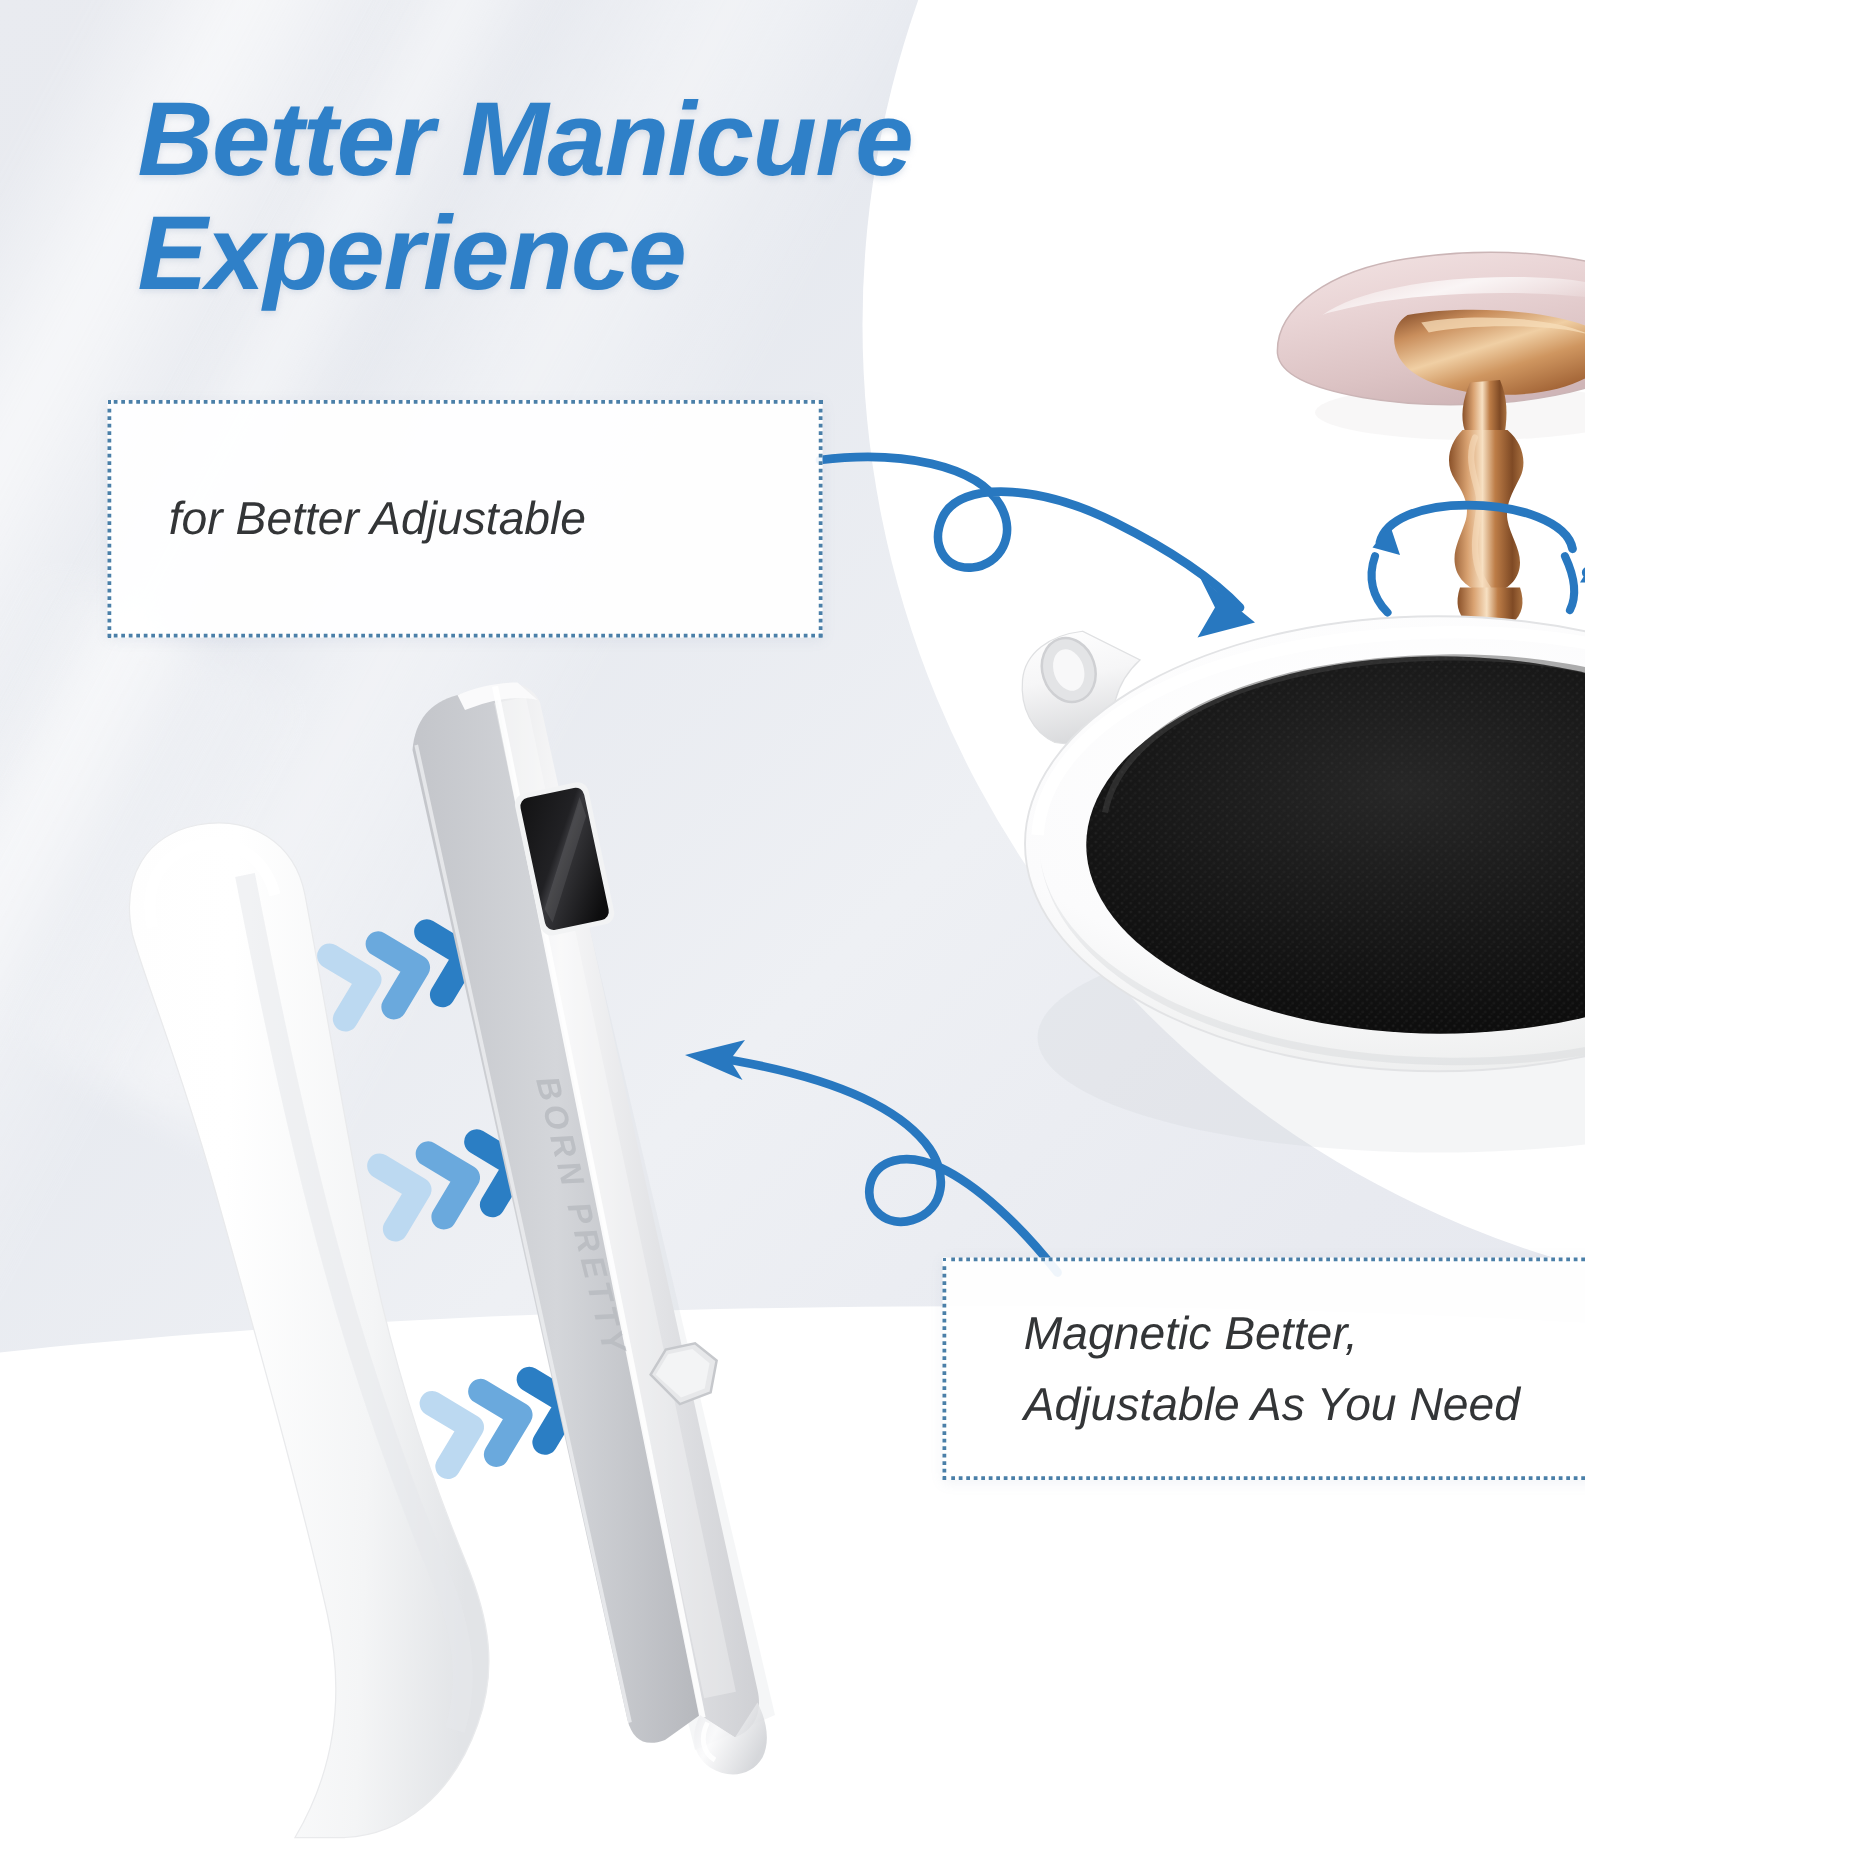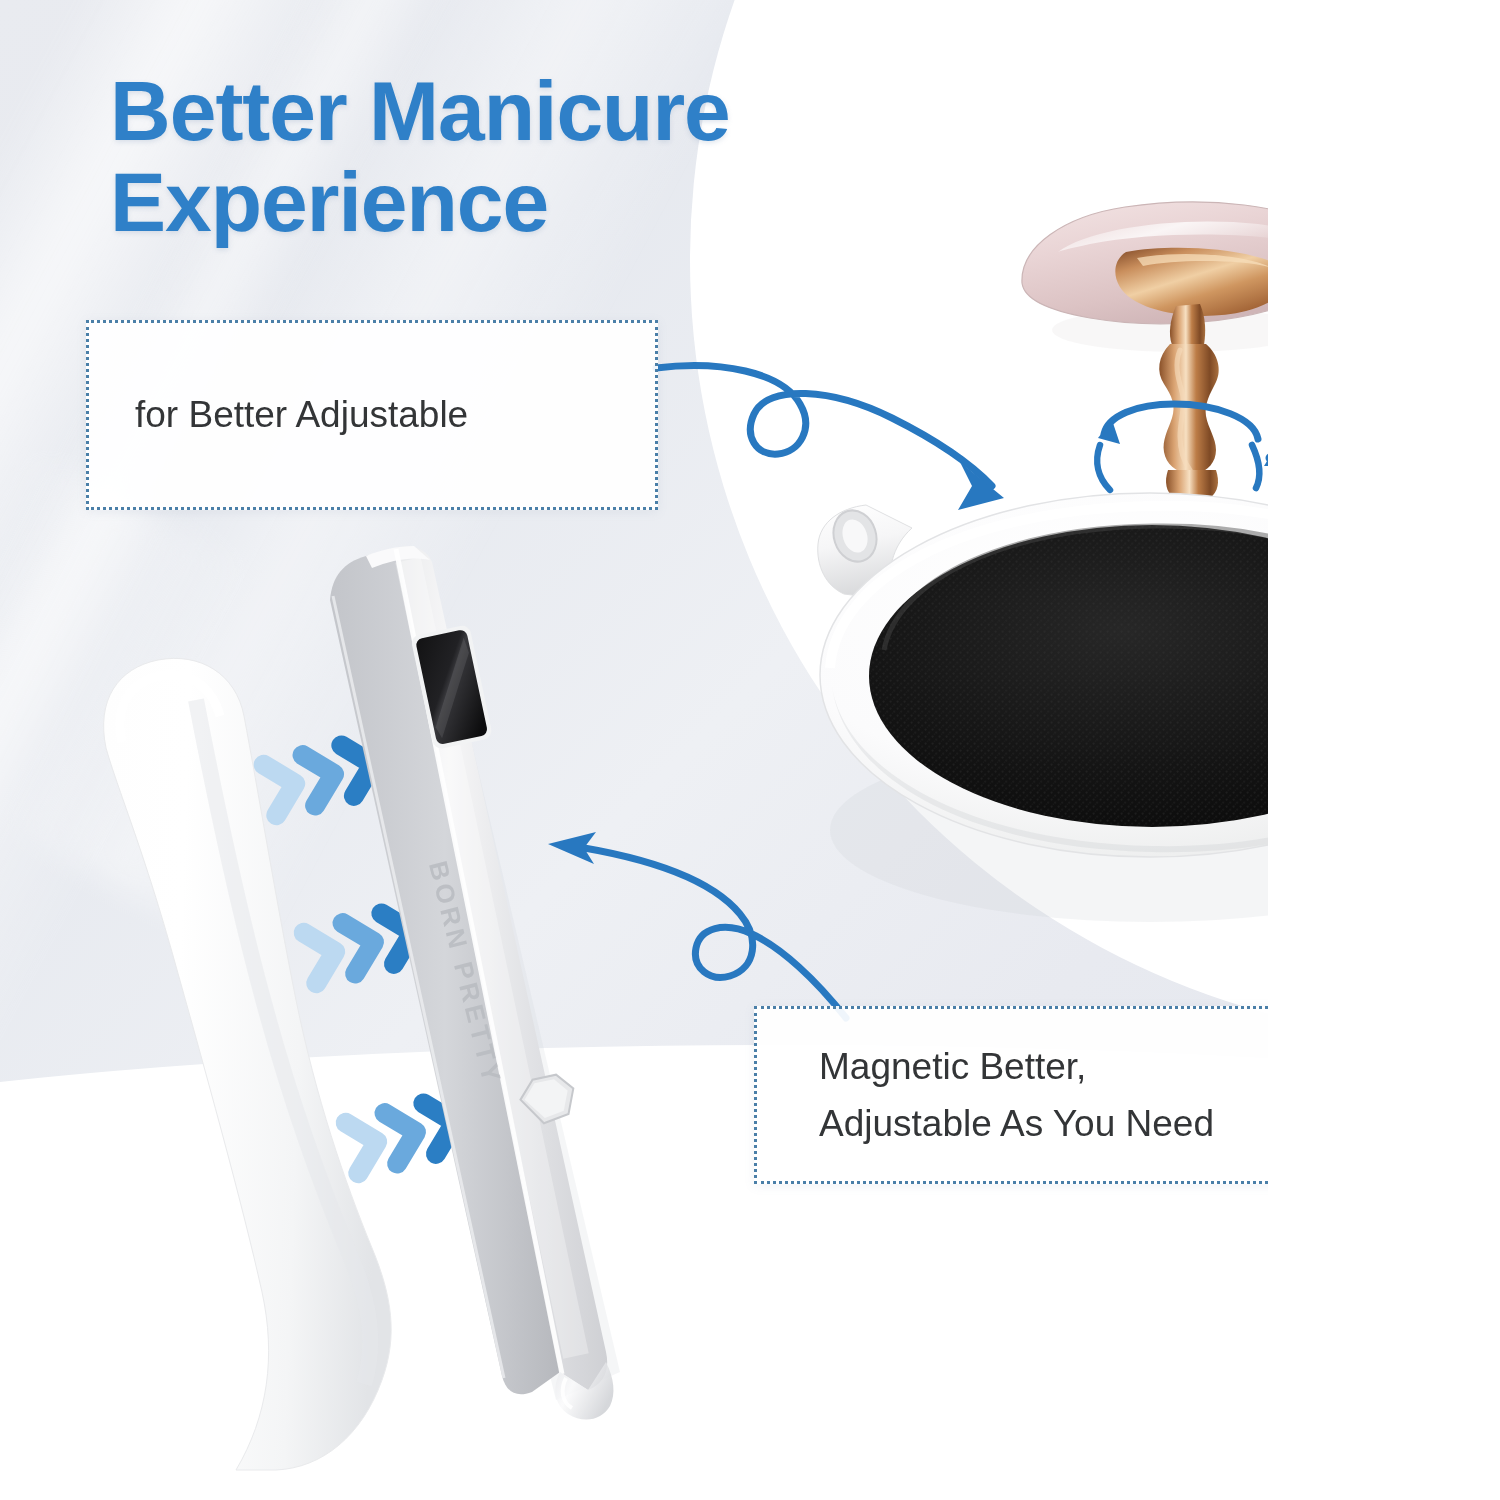--- a/index.html
+++ b/index.html
@@ -7,20 +7,21 @@
   body {
     font-family: "Liberation Sans", "DejaVu Sans", sans-serif;
     background:#ffffff;
   }
 
   #stage {
     position:relative;
     width:1268px; height:1500px;
     overflow:hidden;
     background:#eceef2;
+    font-style:italic;
   }
 
   
   .bg-base{
     position:absolute; inset:0;
     background:
       linear-gradient(135deg,#e9ebf0 0%, #e6e9ef 28%, #eef0f4 52%, #e8eaf0 74%, #e4e7ee 100%);
   }
   .bg-streak{
     position:absolute;

